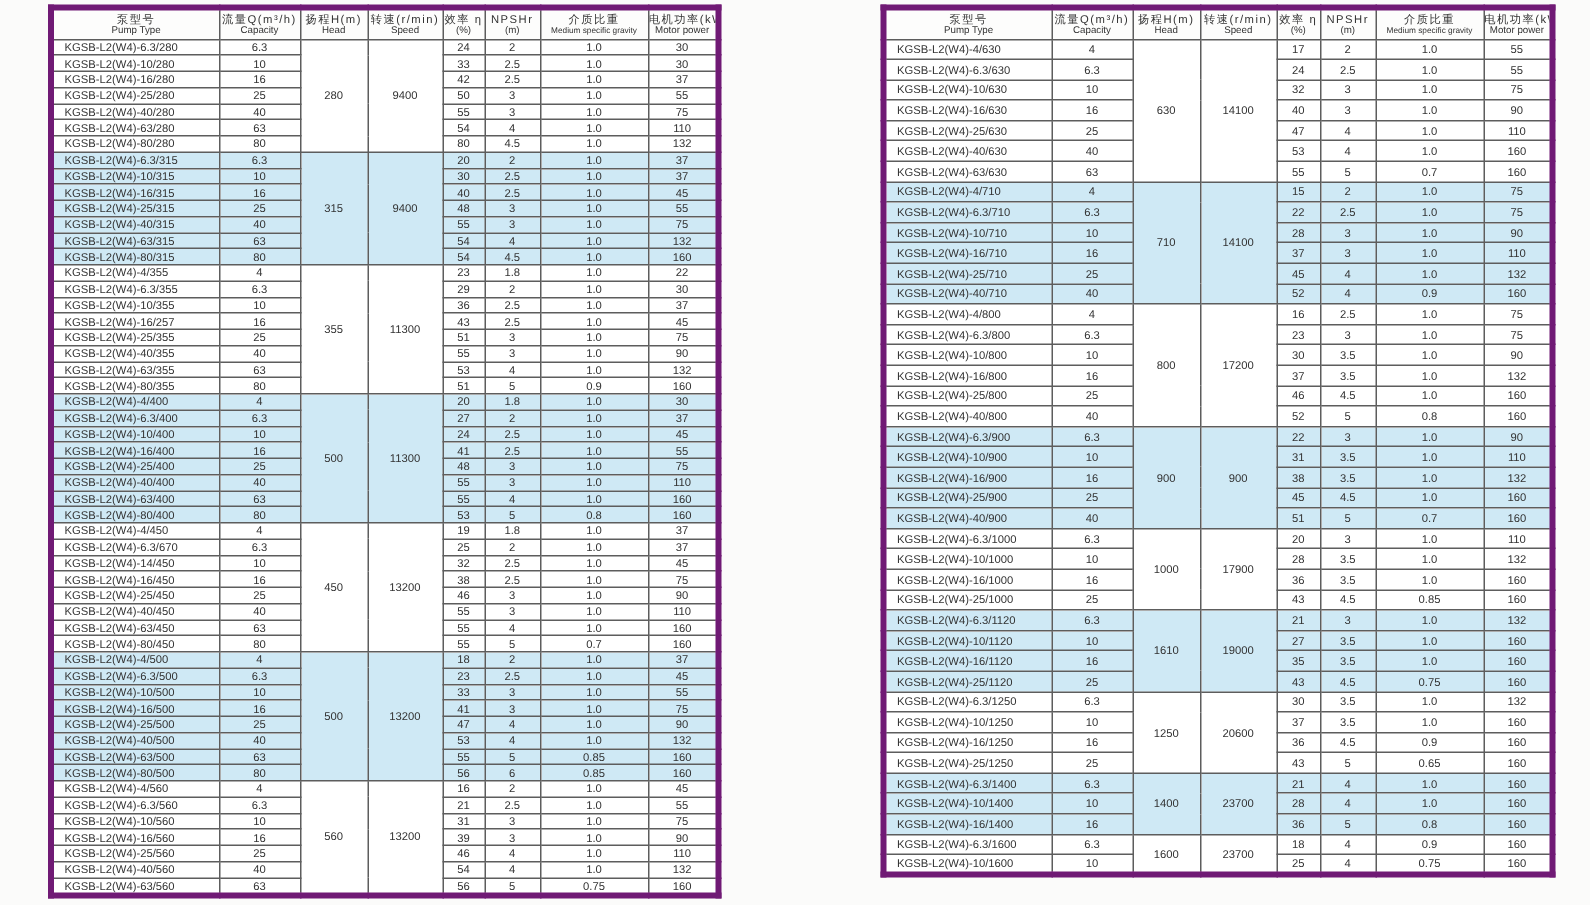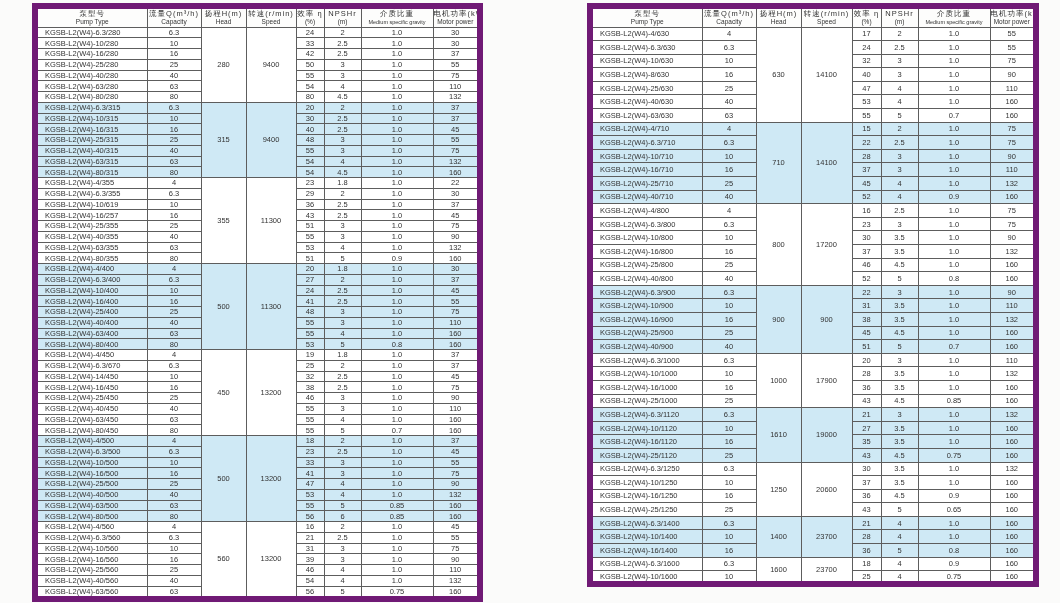--- a/index.html
+++ b/index.html
@@ -12,21 +12,21 @@
   .tbl{
     border-collapse:collapse;table-layout:fixed;position:absolute;top:3px;
     background:#fff;
   }
   .tbl th,.tbl td{
     border:1px solid #5d5d5d;
     text-align:center;vertical-align:middle;
     padding:0;overflow:hidden;white-space:nowrap;
     font-size:7.5px;color:#333;
   }
-  .tbl{border:6px solid #701a75;}
+  .tbl{border:4px solid #701a75;}
   .tbl thead tr{height:21px;}
   .tbl-left tbody tr{height:10.75px;}
   .tbl-right tbody tr{height:13.6px;}
   .tbl th{font-weight:normal;background:#fdfdfc;}
   .tbl th .zh{display:block;font-size:7.5px;line-height:9px;letter-spacing:1px;}
   .tbl th .en{display:block;font-size:6.5px;line-height:8px;letter-spacing:0;}
   .tbl th .en.sm{font-size:5.5px;}
   .tbl td.model{text-align:left;padding-left:7px;}
   .tbl tr.shaded td{background:#cfe9f5;}
   .tbl-left{left:32px;width:445px;}
@@ -211,21 +211,21 @@
       </tr>
       <tr>
         <td class="model">KGSB-L2(W4)-6.3/355</td>
         <td>6.3</td>
         <td>29</td>
         <td>2</td>
         <td>1.0</td>
         <td>30</td>
       </tr>
       <tr>
-        <td class="model">KGSB-L2(W4)-10/619</td>
+        <td class="model">KGSB-L2(W4)-10/355</td>
         <td>10</td>
         <td>36</td>
         <td>2.5</td>
         <td>1.0</td>
         <td>37</td>
       </tr>
       <tr>
         <td class="model">KGSB-L2(W4)-16/257</td>
         <td>16</td>
         <td>43</td>
@@ -592,21 +592,21 @@
       </tr>
       <tr>
         <td class="model">KGSB-L2(W4)-10/630</td>
         <td>10</td>
         <td>32</td>
         <td>3</td>
         <td>1.0</td>
         <td>75</td>
       </tr>
       <tr>
-        <td class="model">KGSB-L2(W4)-8/630</td>
+        <td class="model">KGSB-L2(W4)-16/630</td>
         <td>16</td>
         <td>40</td>
         <td>3</td>
         <td>1.0</td>
         <td>90</td>
       </tr>
       <tr>
         <td class="model">KGSB-L2(W4)-25/630</td>
         <td>25</td>
         <td>47</td>

